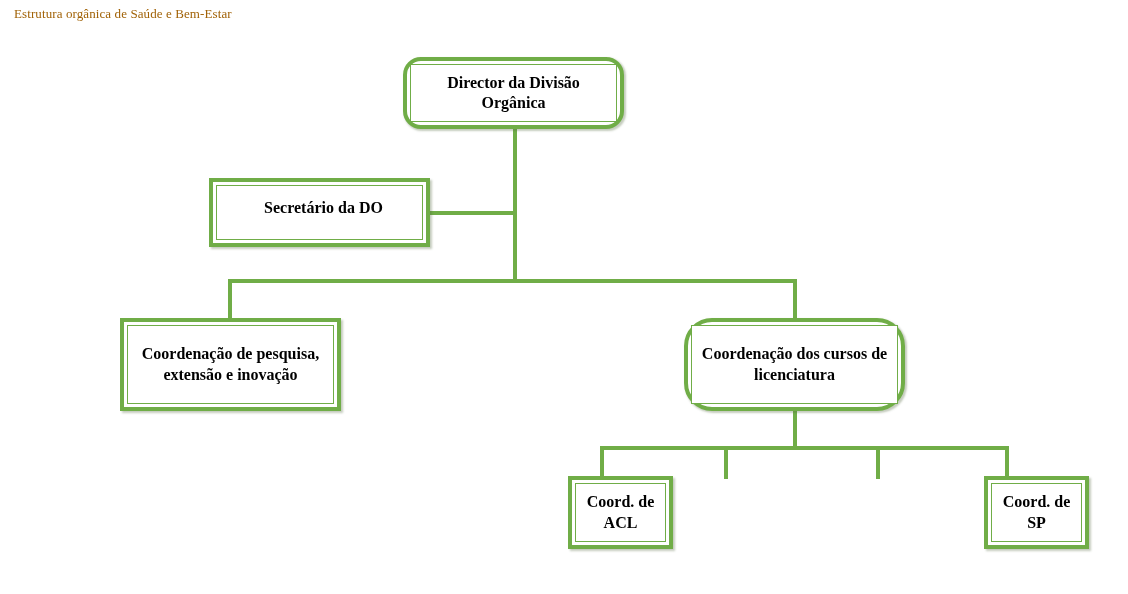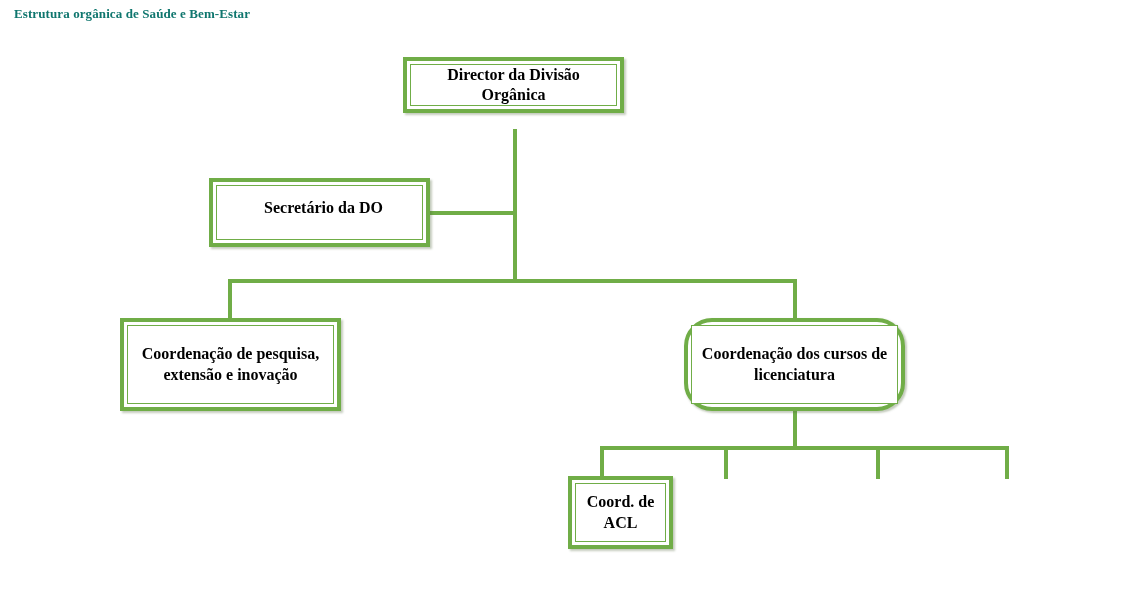--- a/index.html
+++ b/index.html
@@ -11,22 +11,22 @@
     overflow:hidden;
     position:relative;
   }
   #chart{position:relative;width:1128px;height:594px;}
 
   
   .chart-title{
     position:absolute;
     left:14px; top:6px;
     font-size:13px;
-    font-weight:bold;
-    color:#0f766e;
+    font-weight:normal;
+    color:#a16207;
     letter-spacing:0.1px;
     white-space:nowrap;
   }
 
   
   .line{
     position:absolute;
     background:#70AD47;
   }
 
@@ -82,21 +82,21 @@
 
   <div class="line" style="left:793px; top:411px; width:4px; height:39px;"></div>
 
   <div class="line" style="left:600px; top:446px; width:409px; height:4px;"></div>
 
   <div class="line" style="left:600px; top:446px; width:4px; height:33px;"></div>
   <div class="line" style="left:724px; top:446px; width:4px; height:33px;"></div>
   <div class="line" style="left:876px; top:446px; width:4px; height:33px;"></div>
   <div class="line" style="left:1005px; top:446px; width:4px; height:33px;"></div>
 
-  <div class="node node-director" style="left:403px; top:57px; width:221px; height:56px;">
+  <div class="node node-director" style="left:403px; top:57px; width:221px; height:72px;border-radius:18px;">
     <div class="node-inner">
       <span class="node-label">Director da Divisão Orgânica</span>
     </div>
   </div>
 
   <div class="node node-secretary" style="left:209px; top:178px; width:221px; height:69px;">
     <div class="node-inner">
       <span class="node-label">Secretário da DO</span>
     </div>
   </div>
@@ -114,14 +114,19 @@
   </div>
 
   <div class="node node-leaf" style="left:568px; top:476px; width:105px; height:73px;">
     <div class="node-inner">
       <span class="node-label">Coord. de ACL</span>
     </div>
   </div>
 
 
 
+  <div class="node node-leaf" style="left:984px; top:476px; width:105px; height:73px;">
+    <div class="node-inner">
+      <span class="node-label">Coord. de SP</span>
+    </div>
+  </div>
 
 </div>
 
 </body></html>

